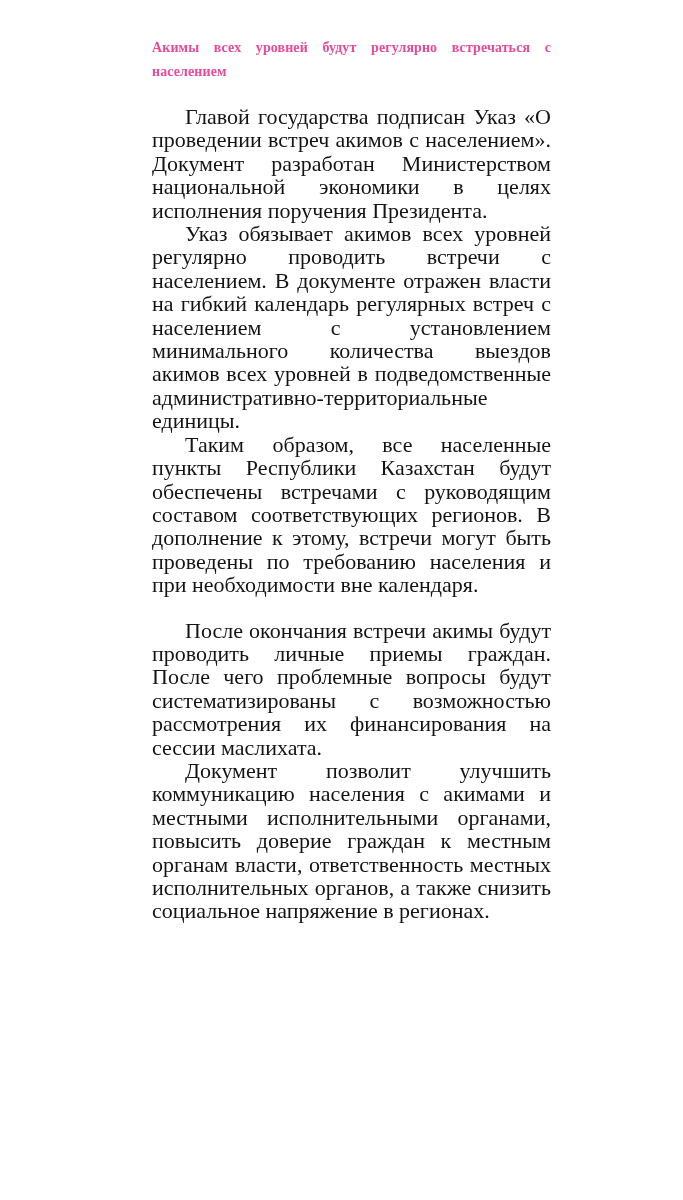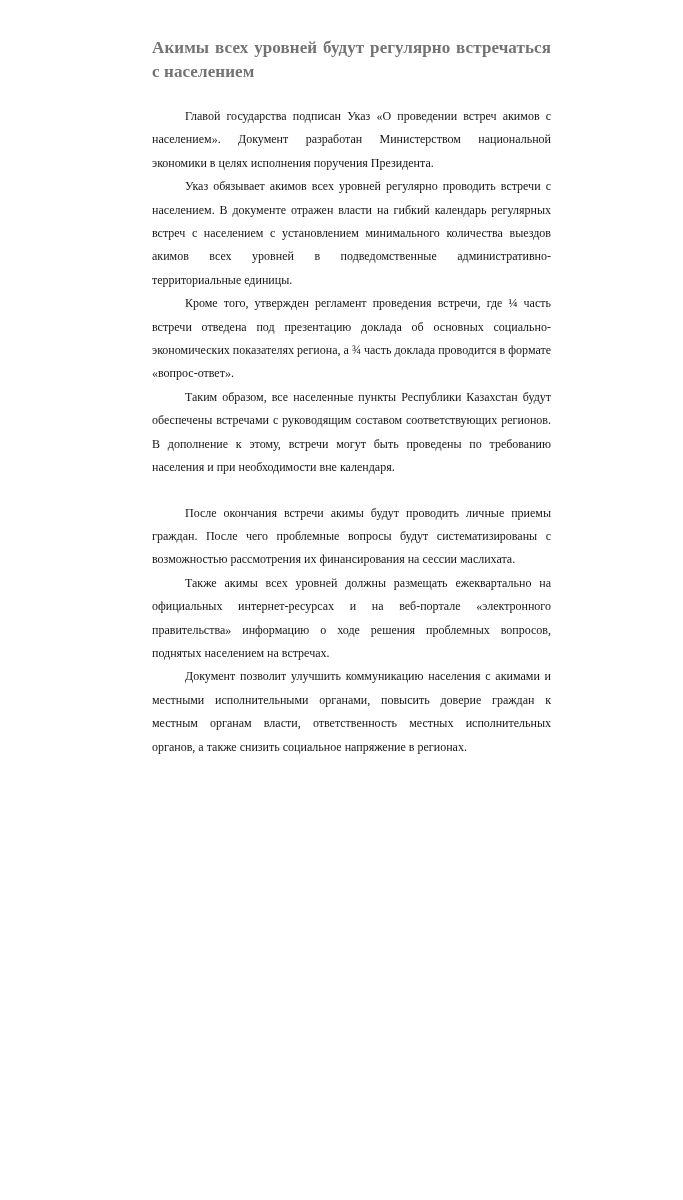--- a/index.html
+++ b/index.html
@@ -20,37 +20,37 @@
     width: 683px;
     height: 1200px;
     padding: 36px 132px 0 152px;
     background: #ffffff;
   }
   .doc-body {
     width: 399px;
   }
   h2.section-heading {
     margin: 0;
-    font-size: 17px;
+    font-size: 14px;
     line-height: 23.5px;
     font-weight: bold;
     text-align: justify;
     text-align-last: left;
     letter-spacing: 0.1px;
-    color: #737373;
+    color: #ec4899;
   }
   h2.section-heading.first {
     margin-top: 0;
   }
   h2.section-heading.later {
     margin-top: 24px;
   }
   p.para {
     margin: 0;
-    font-size: 12px;
+    font-size: 22px;
     line-height: 23.4px;
     text-align: justify;
     text-align-last: left;
     text-indent: 33px;
     color: #141414;
     hyphens: none;
   }
   p.para.after-heading {
     margin-top: 22px;
   }
@@ -58,19 +58,17 @@
   .doc-body { text-rendering: optimizeLegibility; }
 </style>
 </head>
 <body>
 
 <div class="page">
   <div class="doc-body">
       <h2 class="section-heading first">Акимы всех уровней будут регулярно встречаться с населением</h2>
       <p class="para after-heading">Главой государства подписан Указ «О проведении встреч акимов с населением». Документ разработан Министерством национальной экономики в целях исполнения поручения Президента.</p>
       <p class="para">Указ обязывает акимов всех уровней регулярно проводить встречи с населением. В документе отражен власти на гибкий календарь регулярных встреч с населением с установлением минимального количества выездов акимов всех уровней в подведомственные административно-территориальные единицы.</p>
-      <p class="para">Кроме того, утвержден регламент проведения встречи, где ¼ часть встречи отведена под презентацию доклада об основных социально-экономических показателях региона, а ¾ часть доклада проводится в формате «вопрос-ответ».</p>
       <p class="para">Таким образом, все населенные пункты Республики Казахстан будут обеспечены встречами с руководящим составом соответствующих регионов. В дополнение к этому, встречи могут быть проведены по требованию населения и при необходимости вне календаря.</p>
       <p class="para after-heading">После окончания встречи акимы будут проводить личные приемы граждан. После чего проблемные вопросы будут систематизированы с возможностью рассмотрения их финансирования на сессии маслихата.</p>
-      <p class="para">Также акимы всех уровней должны размещать ежеквартально на официальных интернет-ресурсах и на веб-портале «электронного правительства» информацию о ходе решения проблемных вопросов, поднятых населением на встречах.</p>
       <p class="para">Документ позволит улучшить коммуникацию населения с акимами и местными исполнительными органами, повысить доверие граждан к местным органам власти, ответственность местных исполнительных органов, а также снизить социальное напряжение в регионах.</p>
     </div>
 </div>
 
 </body></html>

